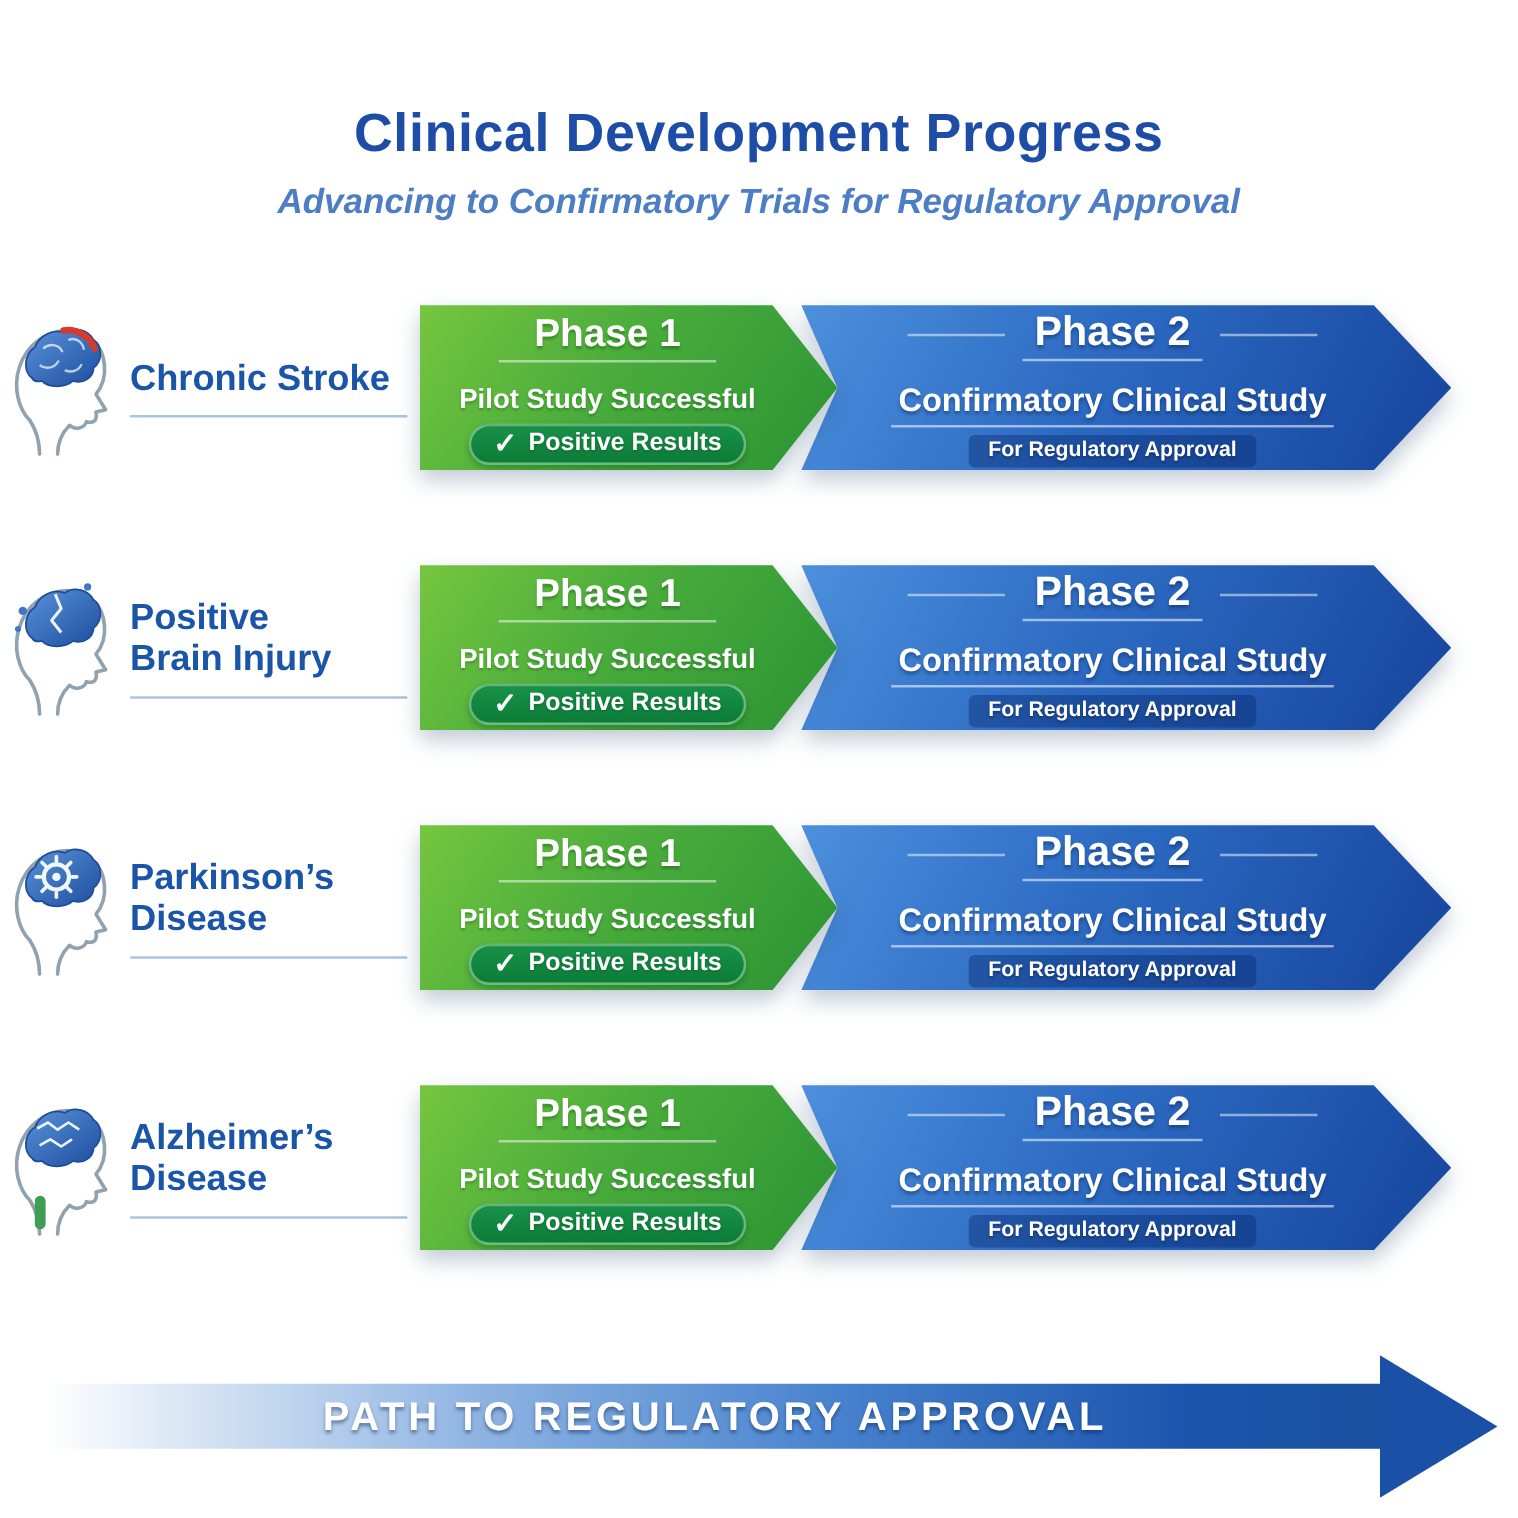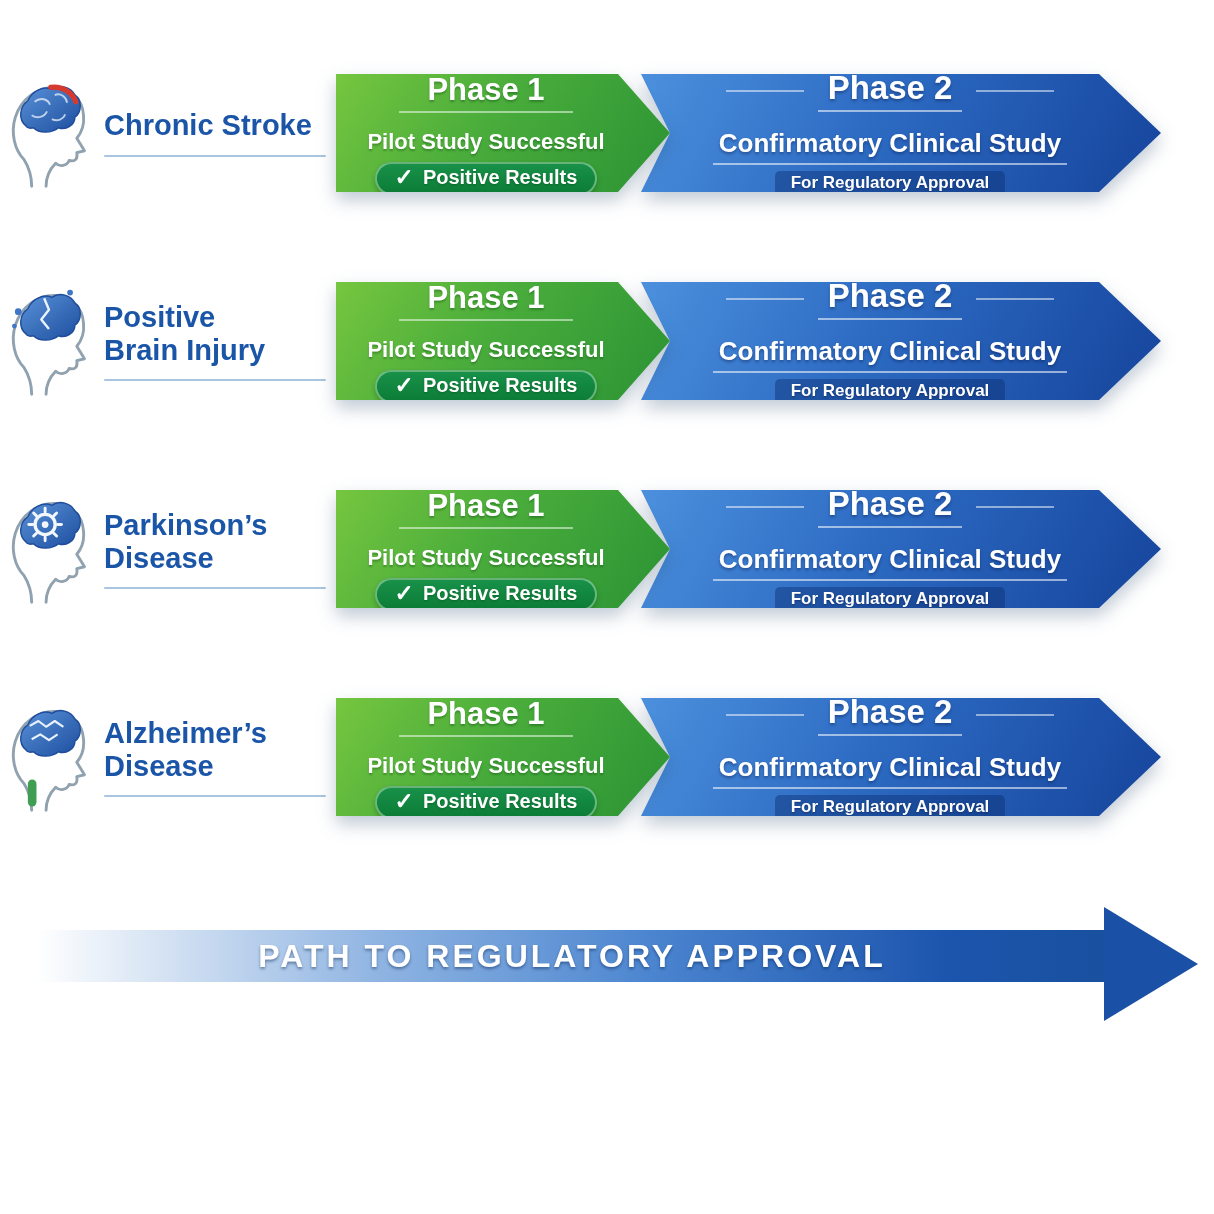--- a/index.html
+++ b/index.html
@@ -15,21 +15,21 @@
   .rows{margin-top:72px;}
   .row{display:flex;align-items:center;height:122px;margin-bottom:86px;}
   .icon-wrap{width:96px;height:122px;flex:none;}
   .label-block{width:232px;flex:none;margin-left:8px;}
   .label-line{font-size:29px;font-weight:bold;color:#1a55a8;line-height:1.15;}
   .label-underline{height:2px;width:222px;background:#a9c5e2;margin-top:12px;border-radius:1px;}
   
   .arrow-wrap{position:relative;flex:none;filter:drop-shadow(0 8px 9px rgba(25,60,100,0.28));}
   .arrow-wrap.green{z-index:2;}
   .arrow-wrap.blue{z-index:1;margin-left:-29px;}
-  .arrow{height:118px;display:flex;flex-direction:column;align-items:center;justify-content:center;}
+  .arrow{height:132px;display:flex;flex-direction:column;align-items:center;justify-content:center;}
   .arrow.green{
     width:334px;
     clip-path:polygon(0 0,282px 0,100% 50%,282px 100%,0 100%);
     background:linear-gradient(125deg,#76c63f 0%,#49ac3b 45%,#2b9334 100%);
     padding-right:34px;box-sizing:border-box;
   }
   .arrow.blue{
     width:520px;
     clip-path:polygon(0 0,458px 0,100% 50%,458px 100%,0 100%,29px 50%);
     background:linear-gradient(118deg,#4c90dd 0%,#2c6ac2 45%,#16449c 100%);
@@ -70,20 +70,24 @@
 
   <svg width="0" height="0" style="position:absolute">
     <defs>
       <linearGradient id="brainGrad" x1="0" y1="0" x2="1" y2="1">
         <stop offset="0" stop-color="#5a92d8"></stop>
           <stop offset="1" stop-color="#1c4d9e"></stop>
       </linearGradient>
     </defs>
   </svg>
 
+  <div class="header">
+    <div class="title">Clinical Development Progress</div>
+    <div class="subtitle">Advancing to Confirmatory Trials for Regulatory Approval</div>
+  </div>
 
   <div class="rows">
 
     <div class="row">
       <div class="icon-wrap">
         <svg viewBox="0 0 100 125" width="96" height="122">
           <path d="M33 118 C33 106 30 98 25 90 C15 80 11 62 16 46 C22 27 39 15 56 15 C73 15 86 27 87 44 C88 54 85 62 80 68 L88 81 L80 83 C81 89 79 93 72 91 C70 97 62 98 58 94 C53 99 48 107 48 118" fill="none" stroke="#90a2b0" stroke-width="3" stroke-linecap="round" stroke-linejoin="round"></path>
           <path d="M27 55 C19 49 20 35 29 29 C33 19 45 13 54 17 C62 11 74 15 78 23 C86 28 85 41 78 46 C78 54 69 60 61 57 C54 63 40 63 35 57 C31 58 28 57 27 55 Z" fill="url(#brainGrad)" stroke="#1d4d9c" stroke-width="1.5"></path>
           <path d="M36 30 C42 25 50 27 52 33 M57 23 C63 20 69 25 70 31 M33 44 C39 48 46 46 49 40 M54 48 C60 51 66 48 68 43" fill="none" stroke="#e8f1fb" stroke-width="2" opacity="0.75"></path>
           <path d="M53 15 C64 13 75 20 79 30" fill="none" stroke="#d63a2e" stroke-width="5.5" stroke-linecap="round"></path>

